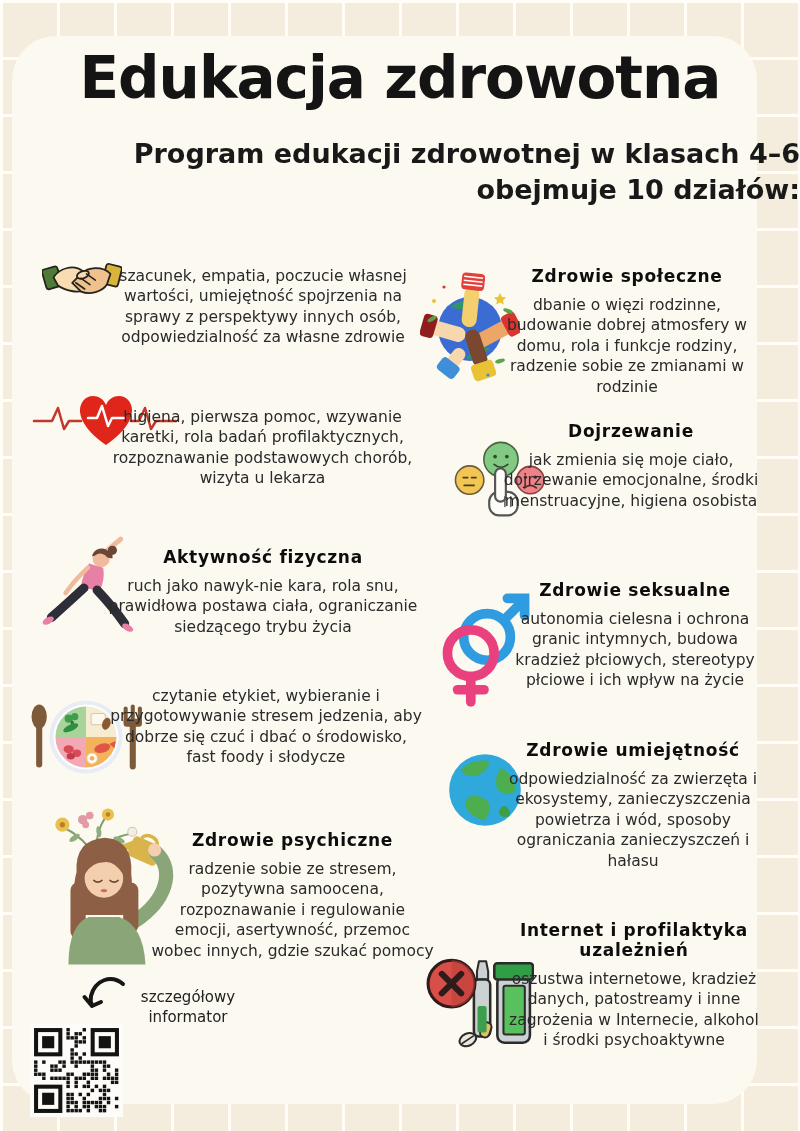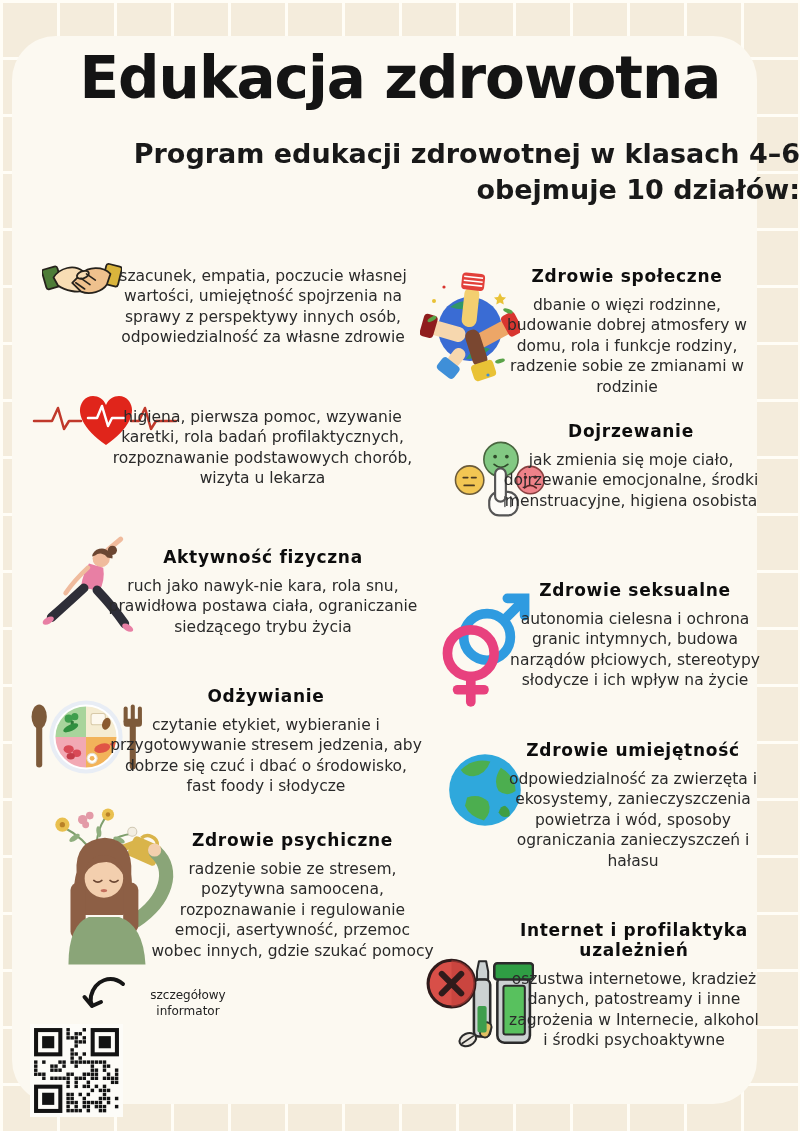--- a/index.html
+++ b/index.html
@@ -36,21 +36,21 @@
   .i8{left:34px;top:806px;width:152px;height:160px;} .t8{left:150px;top:830px;width:285px;}
   
   .i1{left:420px;top:266px;width:100px;height:120px;}.t1{left:498px;top:266px;width:258px;}
   .i3{left:452px;top:436px;width:96px;height:94px;}  .t3{left:502px;top:421px;width:258px;}
   .i5{left:430px;top:574px;width:110px;height:134px;}.t5{left:505px;top:580px;width:260px;}
   .i7{left:446px;top:750px;width:78px;height:80px;}  .t7{left:502px;top:740px;width:262px;}
   .i9{left:424px;top:953px;width:110px;height:104px;}.t9{left:505px;top:920px;width:258px;}
   
   .arrow{position:absolute;left:80px;top:974px;width:50px;height:48px;}
   .arrow svg{width:100%;height:100%;display:block;}
-  .note{position:absolute;left:128px;top:988px;width:120px;font-size:12px;line-height:1.3;
+  .note{position:absolute;left:128px;top:988px;width:120px;font-size:15px;line-height:1.3;
         text-align:center;color:#222;}
   .qr{position:absolute;left:30px;top:1024px;width:93px;height:93px;}
   .qr svg{width:100%;height:100%;display:block;}
 </style>
 </head>
 <body>
 
 <div class="panel"></div>
 
 <h1 class="title">Edukacja zdrowotna</h1>
@@ -179,21 +179,21 @@
     </g>
     <g stroke="#e8417e" stroke-width="9.5" stroke-linecap="round" fill="none">
       <circle cx="40" cy="78" r="23"></circle>
       <path d="M40 101 v25"></path>
       <path d="M27 114 h26"></path>
     </g>
   </svg>
 </div>
 <div class="sec-txt t5">
   <h3>Zdrowie seksualne</h3>
-  <p>autonomia cielesna i ochrona granic intymnych, budowa narządów płciowych, stereotypy słodycze i ich wpływ na życie</p>
+  <p>autonomia cielesna i ochrona granic intymnych, budowa kradzież płciowych, stereotypy płciowe i ich wpływ na życie</p>
 </div>
 
 <div class="sec-icon i6">
   <svg viewBox="0 0 116 80">
     <g fill="#7d5a3a">
       <ellipse cx="11" cy="20" rx="7.5" ry="12"></ellipse>
       <rect x="8" y="28" width="6" height="42" rx="3"></rect>
       <rect x="100" y="26" width="6" height="46" rx="3"></rect>
       <rect x="94" y="10" width="4" height="17" rx="2"></rect>
       <rect x="101" y="8" width="4" height="19" rx="2"></rect>
@@ -215,21 +215,20 @@
     <ellipse cx="40" cy="52" rx="5" ry="4" fill="#d94a57"></ellipse>
       <ellipse cx="48" cy="56" rx="4.2" ry="3.6" fill="#d94a57"></ellipse>
       <ellipse cx="42" cy="59" rx="4" ry="3.2" fill="#c43c49"></ellipse>
     <ellipse cx="73" cy="51" rx="8" ry="4.5" fill="#e05545" transform="rotate(-15 73 51)"></ellipse>
     <path d="M80 47 l6 -3 -1 7 z" fill="#e05545"></path>
     <circle cx="63" cy="61" r="5" fill="#ffffff" stroke="#e8e0d0"></circle>
     <circle cx="63" cy="61" r="2.4" fill="#f2b35a"></circle>
   </svg>
 </div>
 <div class="sec-txt t6">
-  <h3>Odżywianie</h3>
   <p>czytanie etykiet, wybieranie i przygotowywanie stresem jedzenia, aby dobrze się czuć i dbać o środowisko, fast foody i słodycze</p>
 </div>
 
 <div class="sec-icon i7">
   <svg viewBox="0 0 74 74">
     <circle cx="37" cy="37" r="34" fill="#2fa8dc"></circle>
     <path d="M14 18 Q26 6 42 10 Q38 22 26 24 Q18 24 14 18 Z" fill="#4cae4f"></path>
     <path d="M52 16 Q66 24 66 38 Q58 44 50 38 Q44 28 52 16 Z" fill="#4cae4f"></path>
     <path d="M20 44 Q32 40 40 48 Q44 58 36 66 Q22 62 18 52 Z" fill="#4cae4f"></path>
     <path d="M56 52 Q62 56 60 62 Q52 64 50 58 Q52 52 56 52 Z" fill="#3f9e43"></path>

